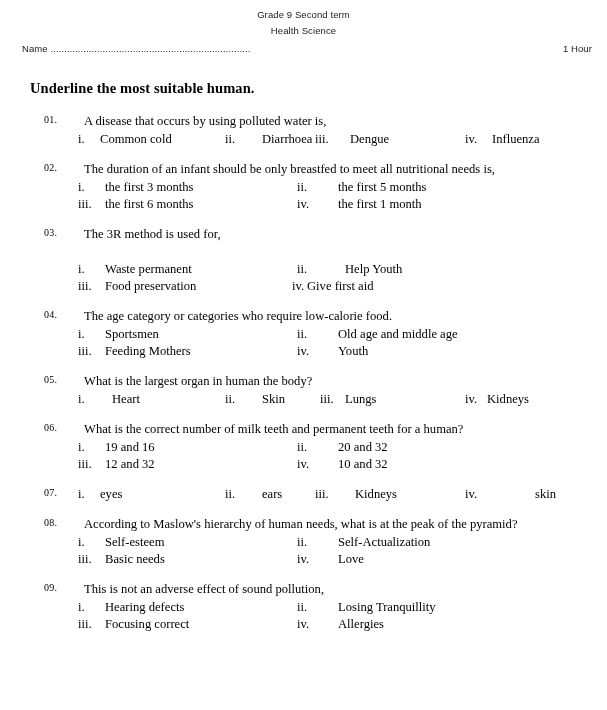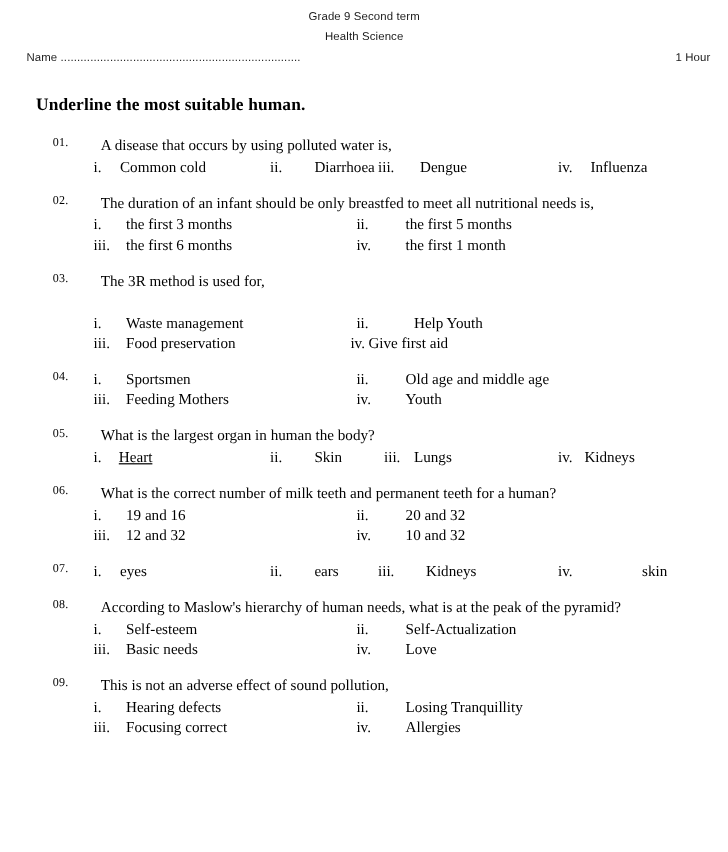--- a/index.html
+++ b/index.html
@@ -178,41 +178,42 @@
       </div>
     </div>
     <div class="question">
       <div class="q-number">03.</div>
       <div class="q-text">The 3R method is used for,</div>
       <div class="q-spacer"></div>
       <div class="options">
         <div class="opt-row">
           <div class="opt" style="left: 78px;">
             <span class="num">i.</span>
-            <span class="label" style="left: 27px;">Waste management</span>
+            <span class="label" style="left: 27px;">Waste permanent</span>
           </div>
           <div class="opt" style="left: 297px;">
             <span class="num">ii.</span>
             <span class="label" style="left: 48px;">Help Youth</span>
           </div>
         </div>
         <div class="opt-row">
           <div class="opt" style="left: 78px;">
             <span class="num">iii.</span>
             <span class="label" style="left: 27px;">Food preservation</span>
           </div>
           <div class="opt" style="left: 292px;">
             <span class="num">iv.</span>
             <span class="label" style="left: 15px;">Give first aid</span>
           </div>
         </div>
       </div>
     </div>
     <div class="question">
       <div class="q-number">04.</div>
+      <div class="q-text">The age category or categories who require low-calorie food.</div>
       <div class="options">
         <div class="opt-row">
           <div class="opt" style="left: 78px;">
             <span class="num">i.</span>
             <span class="label" style="left: 27px; text-align: center;">Sportsmen</span>
           </div>
           <div class="opt" style="left: 297px;">
             <span class="num">ii.</span>
             <span class="label" style="left: 41px;">Old age and middle age</span>
           </div>
@@ -229,21 +230,21 @@
         </div>
       </div>
     </div>
     <div class="question">
       <div class="q-number">05.</div>
       <div class="q-text">What is the largest organ in human the body?</div>
       <div class="options">
         <div class="opt-row">
           <div class="opt" style="left: 78px;">
             <span class="num">i.</span>
-            <span class="label" style="left: 21px; text-decoration: underline;">Heart</span>
+            <span class="label" style="left: 34px;">Heart</span>
           </div>
           <div class="opt" style="left: 225px;">
             <span class="num">ii.</span>
             <span class="label" style="left: 37px;">Skin</span>
           </div>
           <div class="opt" style="left: 320px;">
             <span class="num">iii.</span>
             <span class="label" style="left: 25px;">Lungs</span>
           </div>
           <div class="opt" style="left: 465px;">

